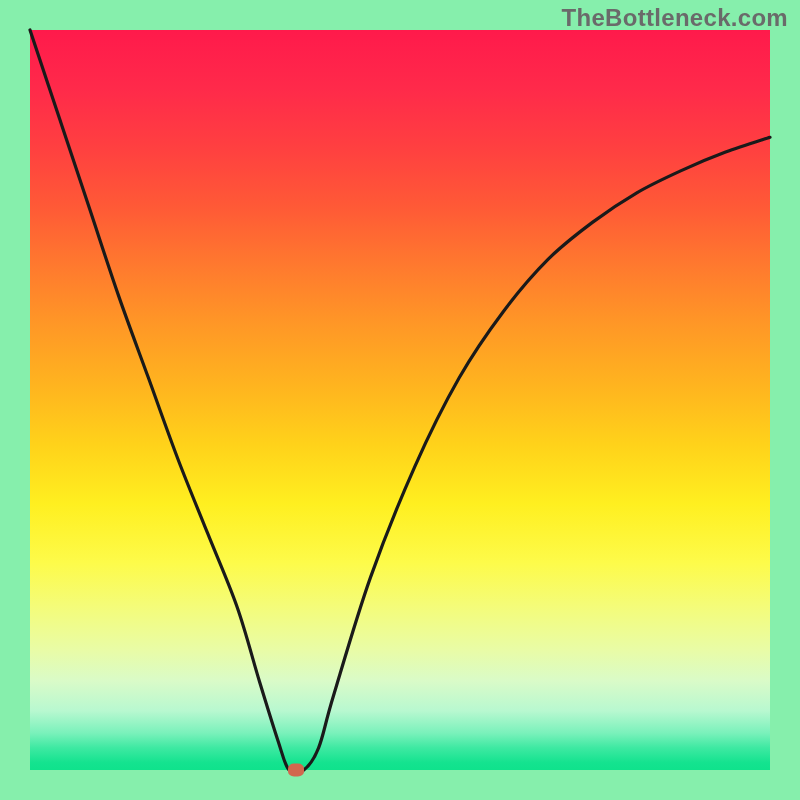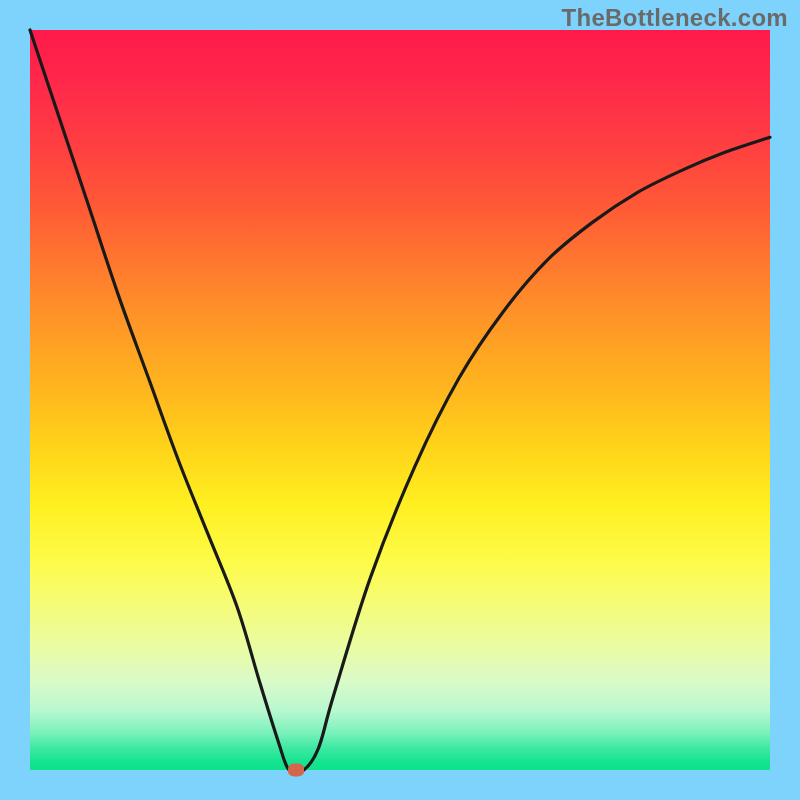--- a/index.html
+++ b/index.html
@@ -1,21 +1,21 @@
 <!DOCTYPE html>
 <html><head>
 <meta charset="utf-8">
 <style>
   * { margin: 0; padding: 0; box-sizing: border-box; }
   html, body { width: 800px; height: 800px; overflow: hidden; background: #000; }
   .frame {
     position: relative;
     width: 800px;
     height: 800px;
-    background: #7dd3fc;
+    background: #86efac;
   }
   .watermark {
     position: absolute;
     top: 4px;
     right: 12px;
     font-family: Arial, Helvetica, sans-serif;
     font-size: 24px;
     font-weight: 600;
     color: #6a6a6a;
     letter-spacing: 0.3px;

